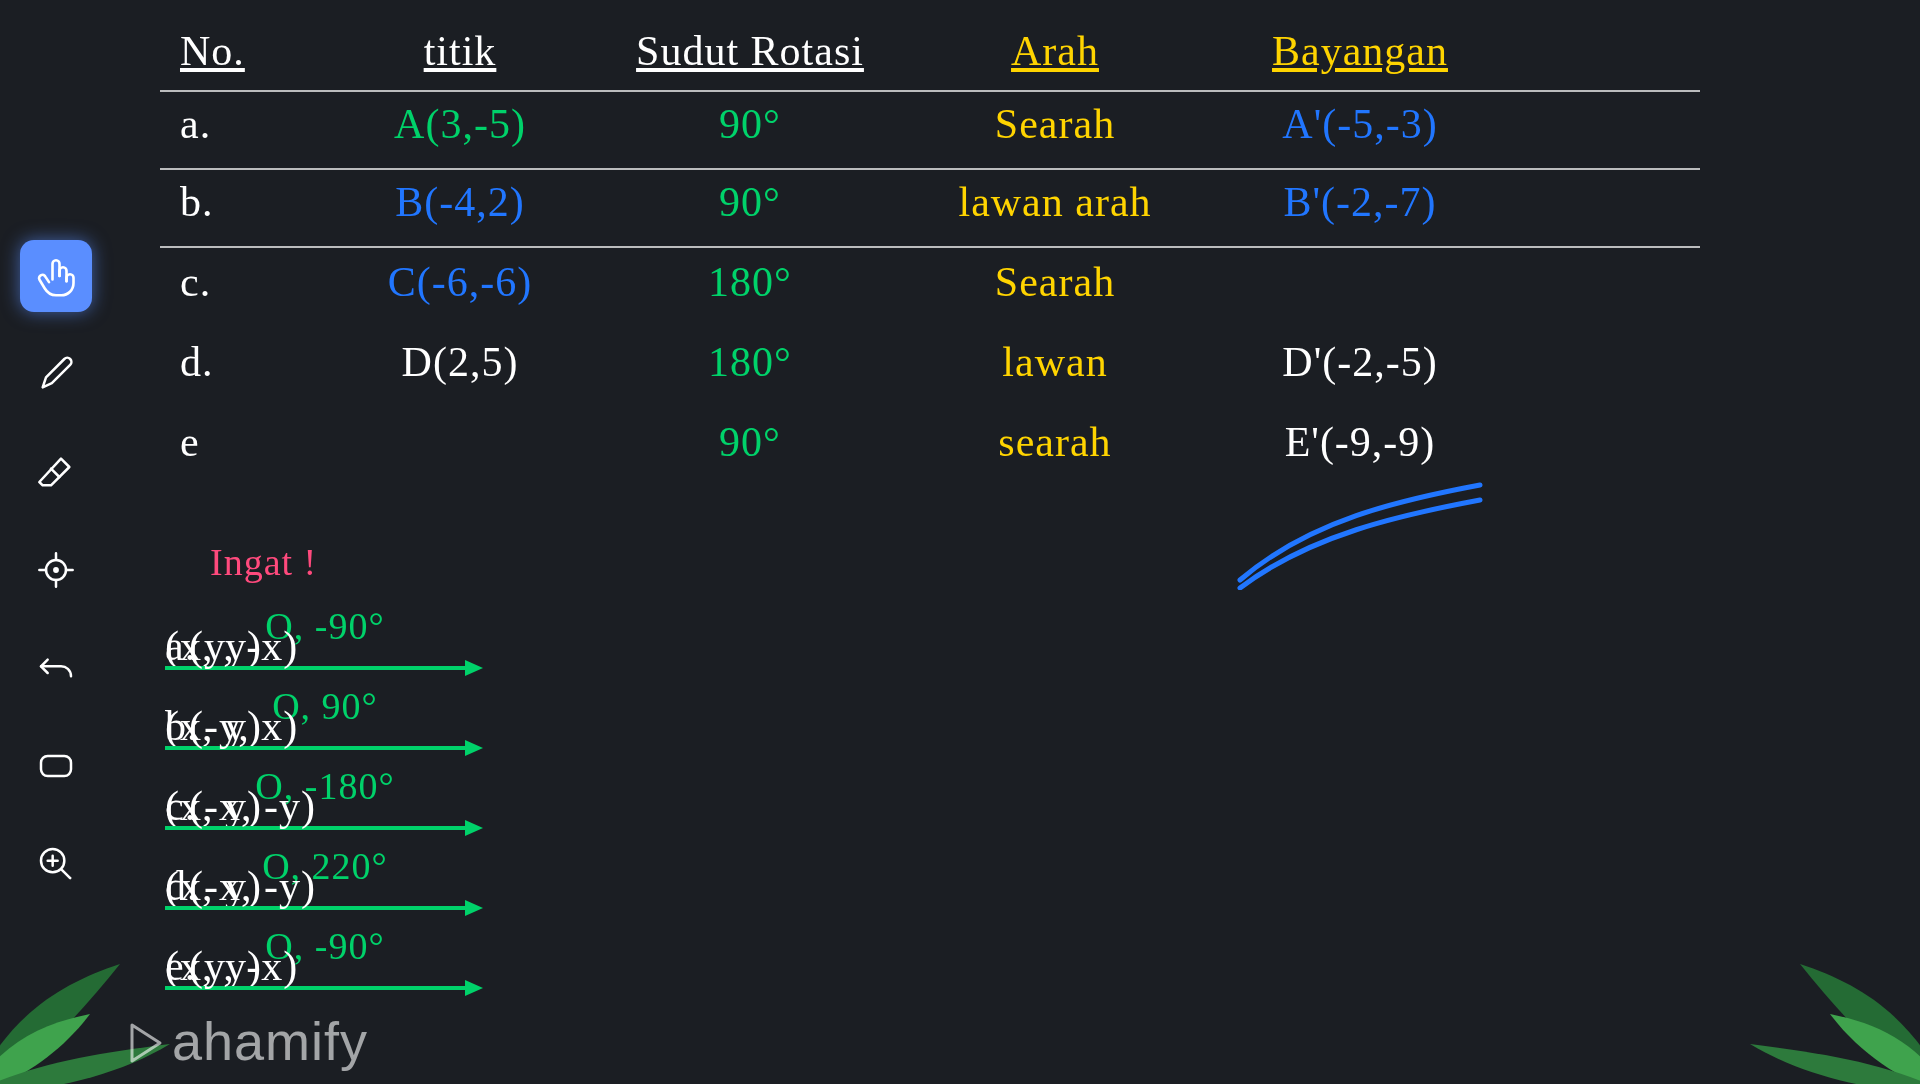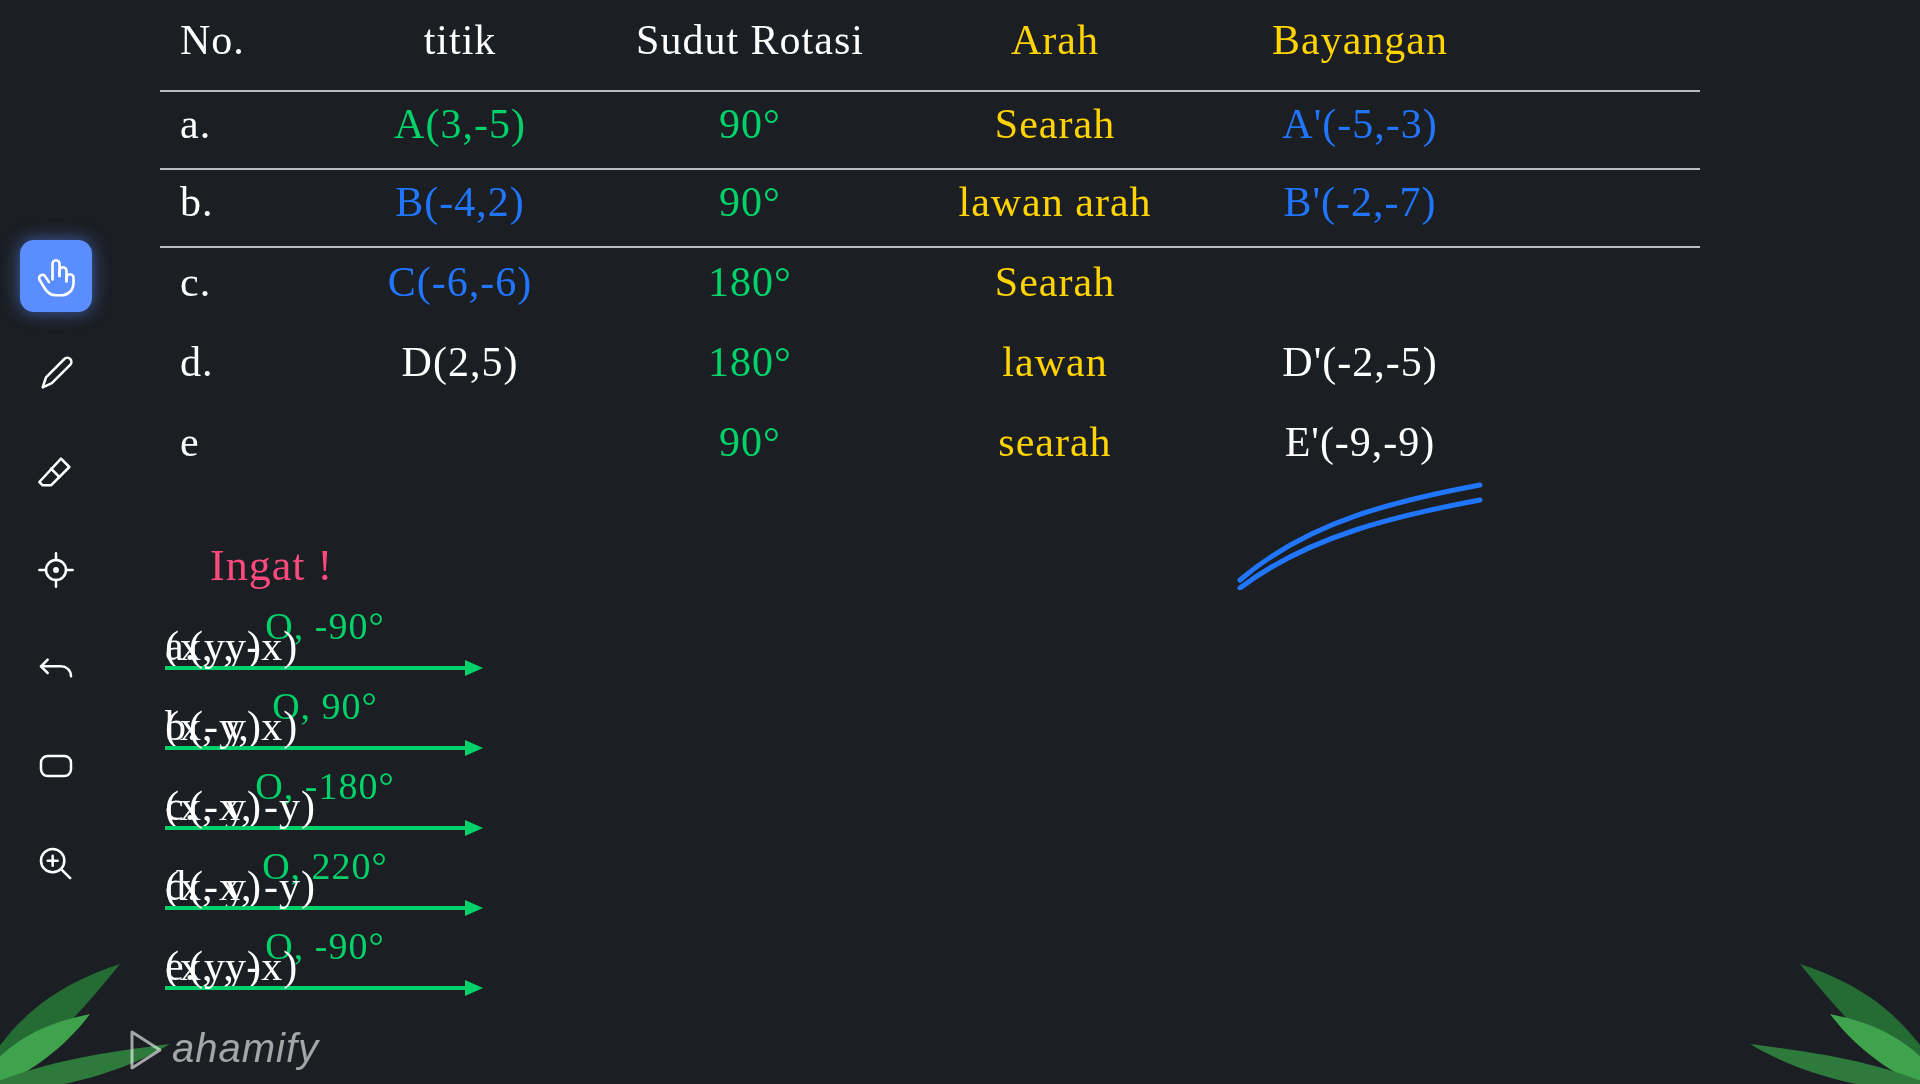--- a/index.html
+++ b/index.html
@@ -77,21 +77,21 @@
 
   .hr-line {
     position: absolute;
     left: 10px;
     width: 1540px;
     height: 2px;
     background: rgba(255,255,255,0.7);
   }
 
   
-  .th { top: 16px; }
+  .th { top: 27px; text-decoration: underline; }
   .hr1 { top: 90px; }
   .hr2 { top: 168px; }
   .hr3 { top: 246px; }
 
   
   .c-no    { left: 30px; }
   .c-titik { left: 200px; text-align: center; width: 220px; }
   .c-sudut { left: 470px; text-align: center; width: 260px; }
   .c-arah  { left: 790px; text-align: center; width: 230px; }
   .c-bay   { left: 1080px; text-align: center; width: 260px; }
@@ -117,21 +117,21 @@
     width: 260px;
     height: 110px;
   }
   .slash svg { width: 100%; height: 100%; }
 
   
 
   .ingat-title {
     top: 540px;
     left: 60px;
-    font-size: 44px;
+    font-size: 38px;
   }
 
   .rule-row {
     position: absolute;
     left: 15px;
     display: flex;
     align-items: flex-end;
     gap: 0;
     font-size: 44px;
   }
@@ -175,25 +175,24 @@
     z-index: 4;
   }
   .watermark .play {
     width: 48px;
     height: 48px;
     position: relative;
     top: 2px;
   }
   .watermark .wm-text {
     font-family: "Segoe UI", Arial, sans-serif;
-    font-size: 40px;
+    font-size: 54px;
     font-weight: 400;
     color: rgba(255,255,255,0.6);
     letter-spacing: 1px;
-    font-style: italic;
   }
 
   
 
   .leaf-left, .leaf-right {
     position: absolute;
     bottom: -10px;
     width: 230px;
     height: 200px;
     z-index: 3;

